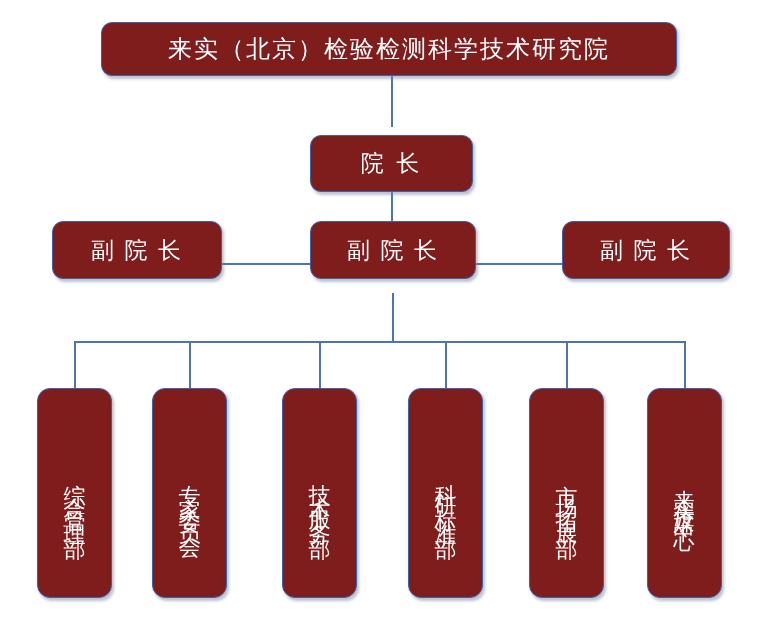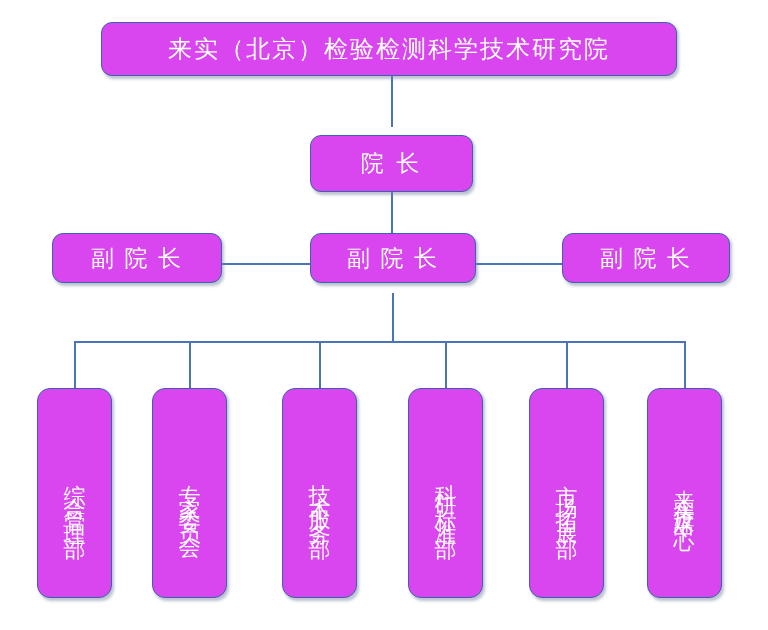--- a/index.html
+++ b/index.html
@@ -6,40 +6,40 @@
   .canvas {
     position: relative;
     width: 768px;
     height: 630px;
     background: #ffffff;
     overflow: hidden;
     font-family: "Liberation Sans", "DejaVu Sans", sans-serif;
   }
   .box {
     position: absolute;
-    background: #d946ef;
+    background: #7f1d1d;
     border: 1.5px solid #3A62AE;
     border-radius: 11px;
     box-shadow: 2px 2.5px 3px rgba(120,135,160,0.5);
     display: flex;
     align-items: center;
     justify-content: center;
     color: #ffffff;
     box-sizing: border-box;
   }
   .box-root {
     left: 101px; top: 22px; width: 576px; height: 54px;
     font-size: 24px; letter-spacing: 2px;
   }
   .box-director {
     left: 310px; top: 127px; width: 163px; height: 57px;
     font-size: 23px; letter-spacing: 3px; margin-top: 8px;
   }
   .box-deputy {
-    top: 233px; width: 168px; height: 50px;
+    top: 221px; width: 168px; height: 58px;
     font-size: 23px; letter-spacing: 2px;
   }
   .deputy-0 { left: 52px;  width: 170px; }
   .deputy-1 { left: 310px; width: 166px; }
   .deputy-2 { left: 562px; }
   .box-dept {
     top: 388px; width: 75px; height: 210px;
     border-radius: 13px;
   }
   .dept-0 { left: 37px; }

